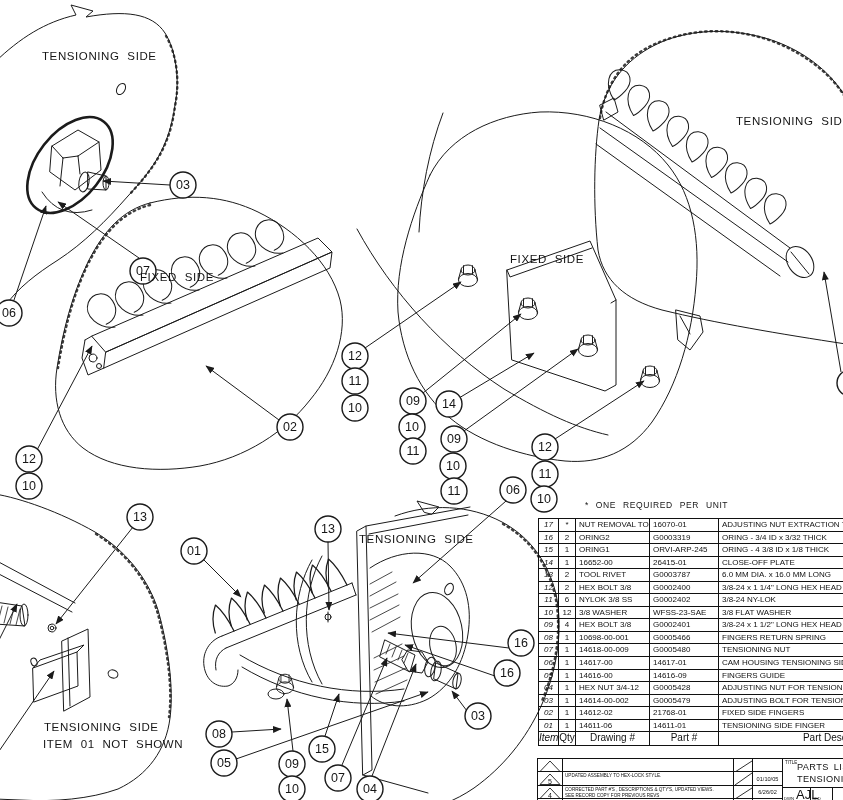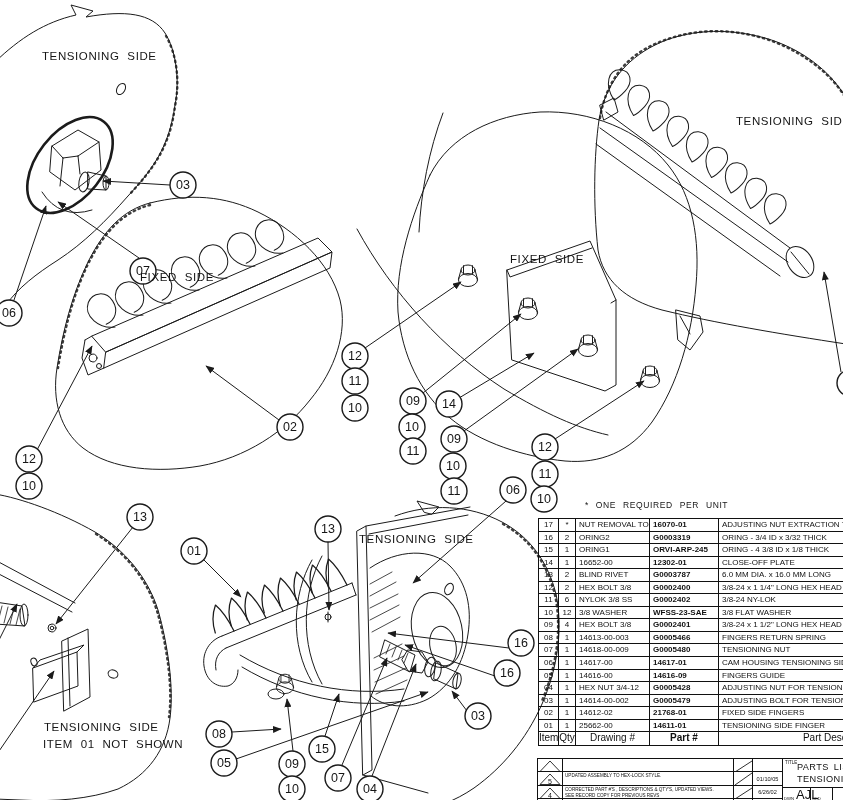--- a/index.html
+++ b/index.html
@@ -14,24 +14,24 @@
   .stitch{stroke:#1b1b1b;stroke-width:2.4;fill:none;stroke-dasharray:1.5 3.8;opacity:.85;}
   .ldr{stroke:#1b1b1b;stroke-width:1;fill:none;}
   .hatch{stroke:#1b1b1b;stroke-width:.8;}
   
   #ptable{position:absolute;left:538px;top:518px;border:1.3px solid #111;}
   .prow{display:flex;height:12.55px;border-bottom:1px solid #111;box-sizing:border-box;}
   .prow:last-child{border-bottom:none;}
   .pc{border-right:1px solid #111;font-size:8px;line-height:12.4px;white-space:nowrap;
       padding:0 3px;box-sizing:border-box;overflow:hidden;}
   .pc:last-child{overflow:visible;}
-  .w1{width:20px;text-align:center;padding:0;}
+  .w1{width:20px;text-align:center;padding:0;font-style:italic;}
   .w2{width:17px;text-align:center;padding:0;}
   .w3{width:74px;}
-  .w4{width:69px;font-weight:bold;}
+  .w4{width:69px;}
   .w5{width:240px;}
   .hdr .pc{text-align:center;font-size:10px;}
   
   #titleblock{position:absolute;left:537px;top:758px;width:430px;height:42px;
               border-top:1.3px solid #111;border-left:1.3px solid #111;box-sizing:border-box;}
   #revrows{position:absolute;left:0;top:0;width:245px;}
   .rrow{display:flex;border-bottom:1px solid #111;box-sizing:border-box;background:#fff;}
   .rc{border-right:1px solid #111;box-sizing:border-box;position:relative;overflow:hidden;}
   .rc-tri{width:25px;}
   .rc-desc{width:171px;font-size:4.6px;line-height:1.2;padding:1px 2px;}
@@ -329,27 +329,27 @@
           <div class="pc w1">15</div>
           <div class="pc w2">1</div>
           <div class="pc w3">ORING1</div>
           <div class="pc w4">ORVI-ARP-245</div>
           <div class="pc w5">ORING - 4 3/8 ID x 1/8 THICK</div>
         </div>
         <div class="prow">
           <div class="pc w1">14</div>
           <div class="pc w2">1</div>
           <div class="pc w3">16652-00</div>
-          <div class="pc w4">12302-01</div>
+          <div class="pc w4">26415-01</div>
           <div class="pc w5">CLOSE-OFF PLATE</div>
         </div>
         <div class="prow">
           <div class="pc w1">13</div>
           <div class="pc w2">2</div>
-          <div class="pc w3">BLIND RIVET</div>
+          <div class="pc w3">TOOL RIVET</div>
           <div class="pc w4">G0003787</div>
           <div class="pc w5">6.0 MM DIA. x 16.0 MM LONG</div>
         </div>
         <div class="prow">
           <div class="pc w1">12</div>
           <div class="pc w2">2</div>
           <div class="pc w3">HEX BOLT 3/8</div>
           <div class="pc w4">G0002400</div>
           <div class="pc w5">3/8-24 x 1 1/4" LONG HEX HEAD</div>
         </div>
@@ -370,21 +370,21 @@
         <div class="prow">
           <div class="pc w1">09</div>
           <div class="pc w2">4</div>
           <div class="pc w3">HEX BOLT 3/8</div>
           <div class="pc w4">G0002401</div>
           <div class="pc w5">3/8-24 x 1 1/2" LONG HEX HEAD</div>
         </div>
         <div class="prow">
           <div class="pc w1">08</div>
           <div class="pc w2">1</div>
-          <div class="pc w3">14613-00-003</div>
+          <div class="pc w3">10698-00-001</div>
           <div class="pc w4">G0005466</div>
           <div class="pc w5">FINGERS RETURN SPRING</div>
         </div>
         <div class="prow">
           <div class="pc w1">07</div>
           <div class="pc w2">1</div>
           <div class="pc w3">14618-00-009</div>
           <div class="pc w4">G0005480</div>
           <div class="pc w5">TENSIONING NUT</div>
         </div>
@@ -419,21 +419,21 @@
         <div class="prow">
           <div class="pc w1">02</div>
           <div class="pc w2">1</div>
           <div class="pc w3">14612-02</div>
           <div class="pc w4">21768-01</div>
           <div class="pc w5">FIXED SIDE FINGERS</div>
         </div>
         <div class="prow">
           <div class="pc w1">01</div>
           <div class="pc w2">1</div>
-          <div class="pc w3">25662-00</div>
+          <div class="pc w3">14611-06</div>
           <div class="pc w4">14611-01</div>
           <div class="pc w5">TENSIONING SIDE FINGER</div>
         </div>
         <div class="prow hdr">
           <div class="pc w1">Item</div>
           <div class="pc w2">Qty</div>
           <div class="pc w3">Drawing #</div>
           <div class="pc w4">Part #</div>
           <div class="pc w5">Part Description</div>
         </div>

